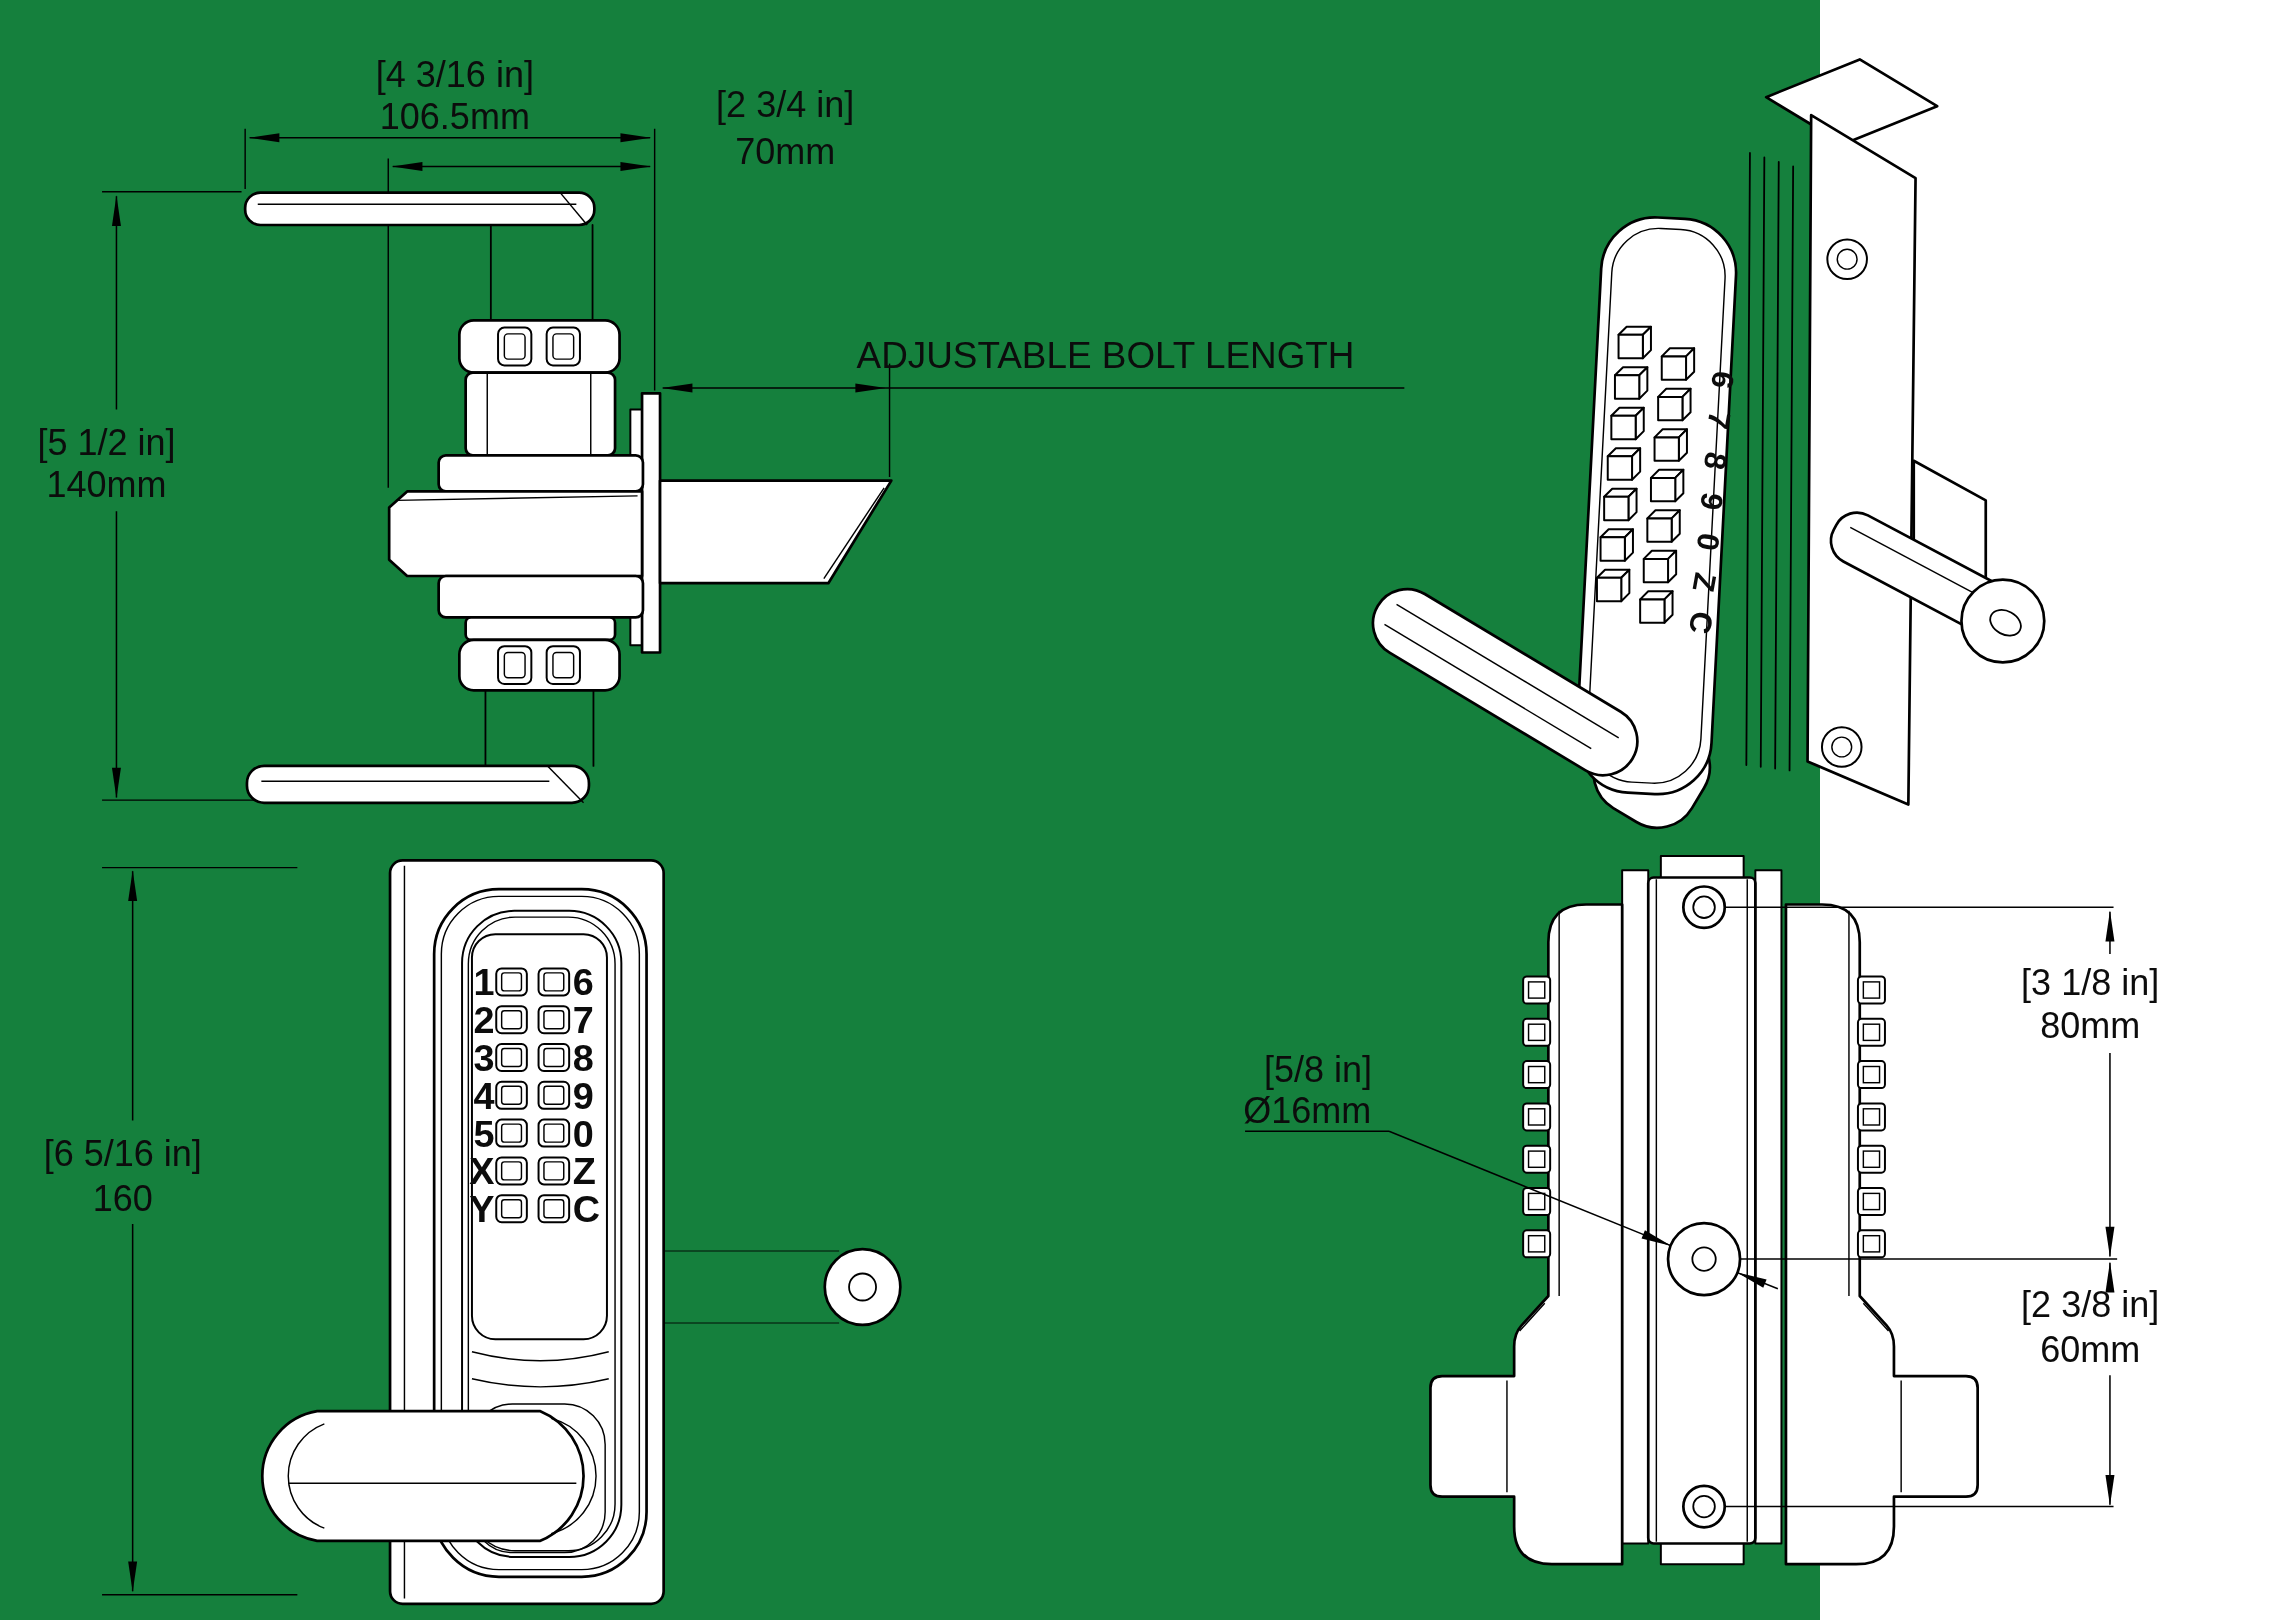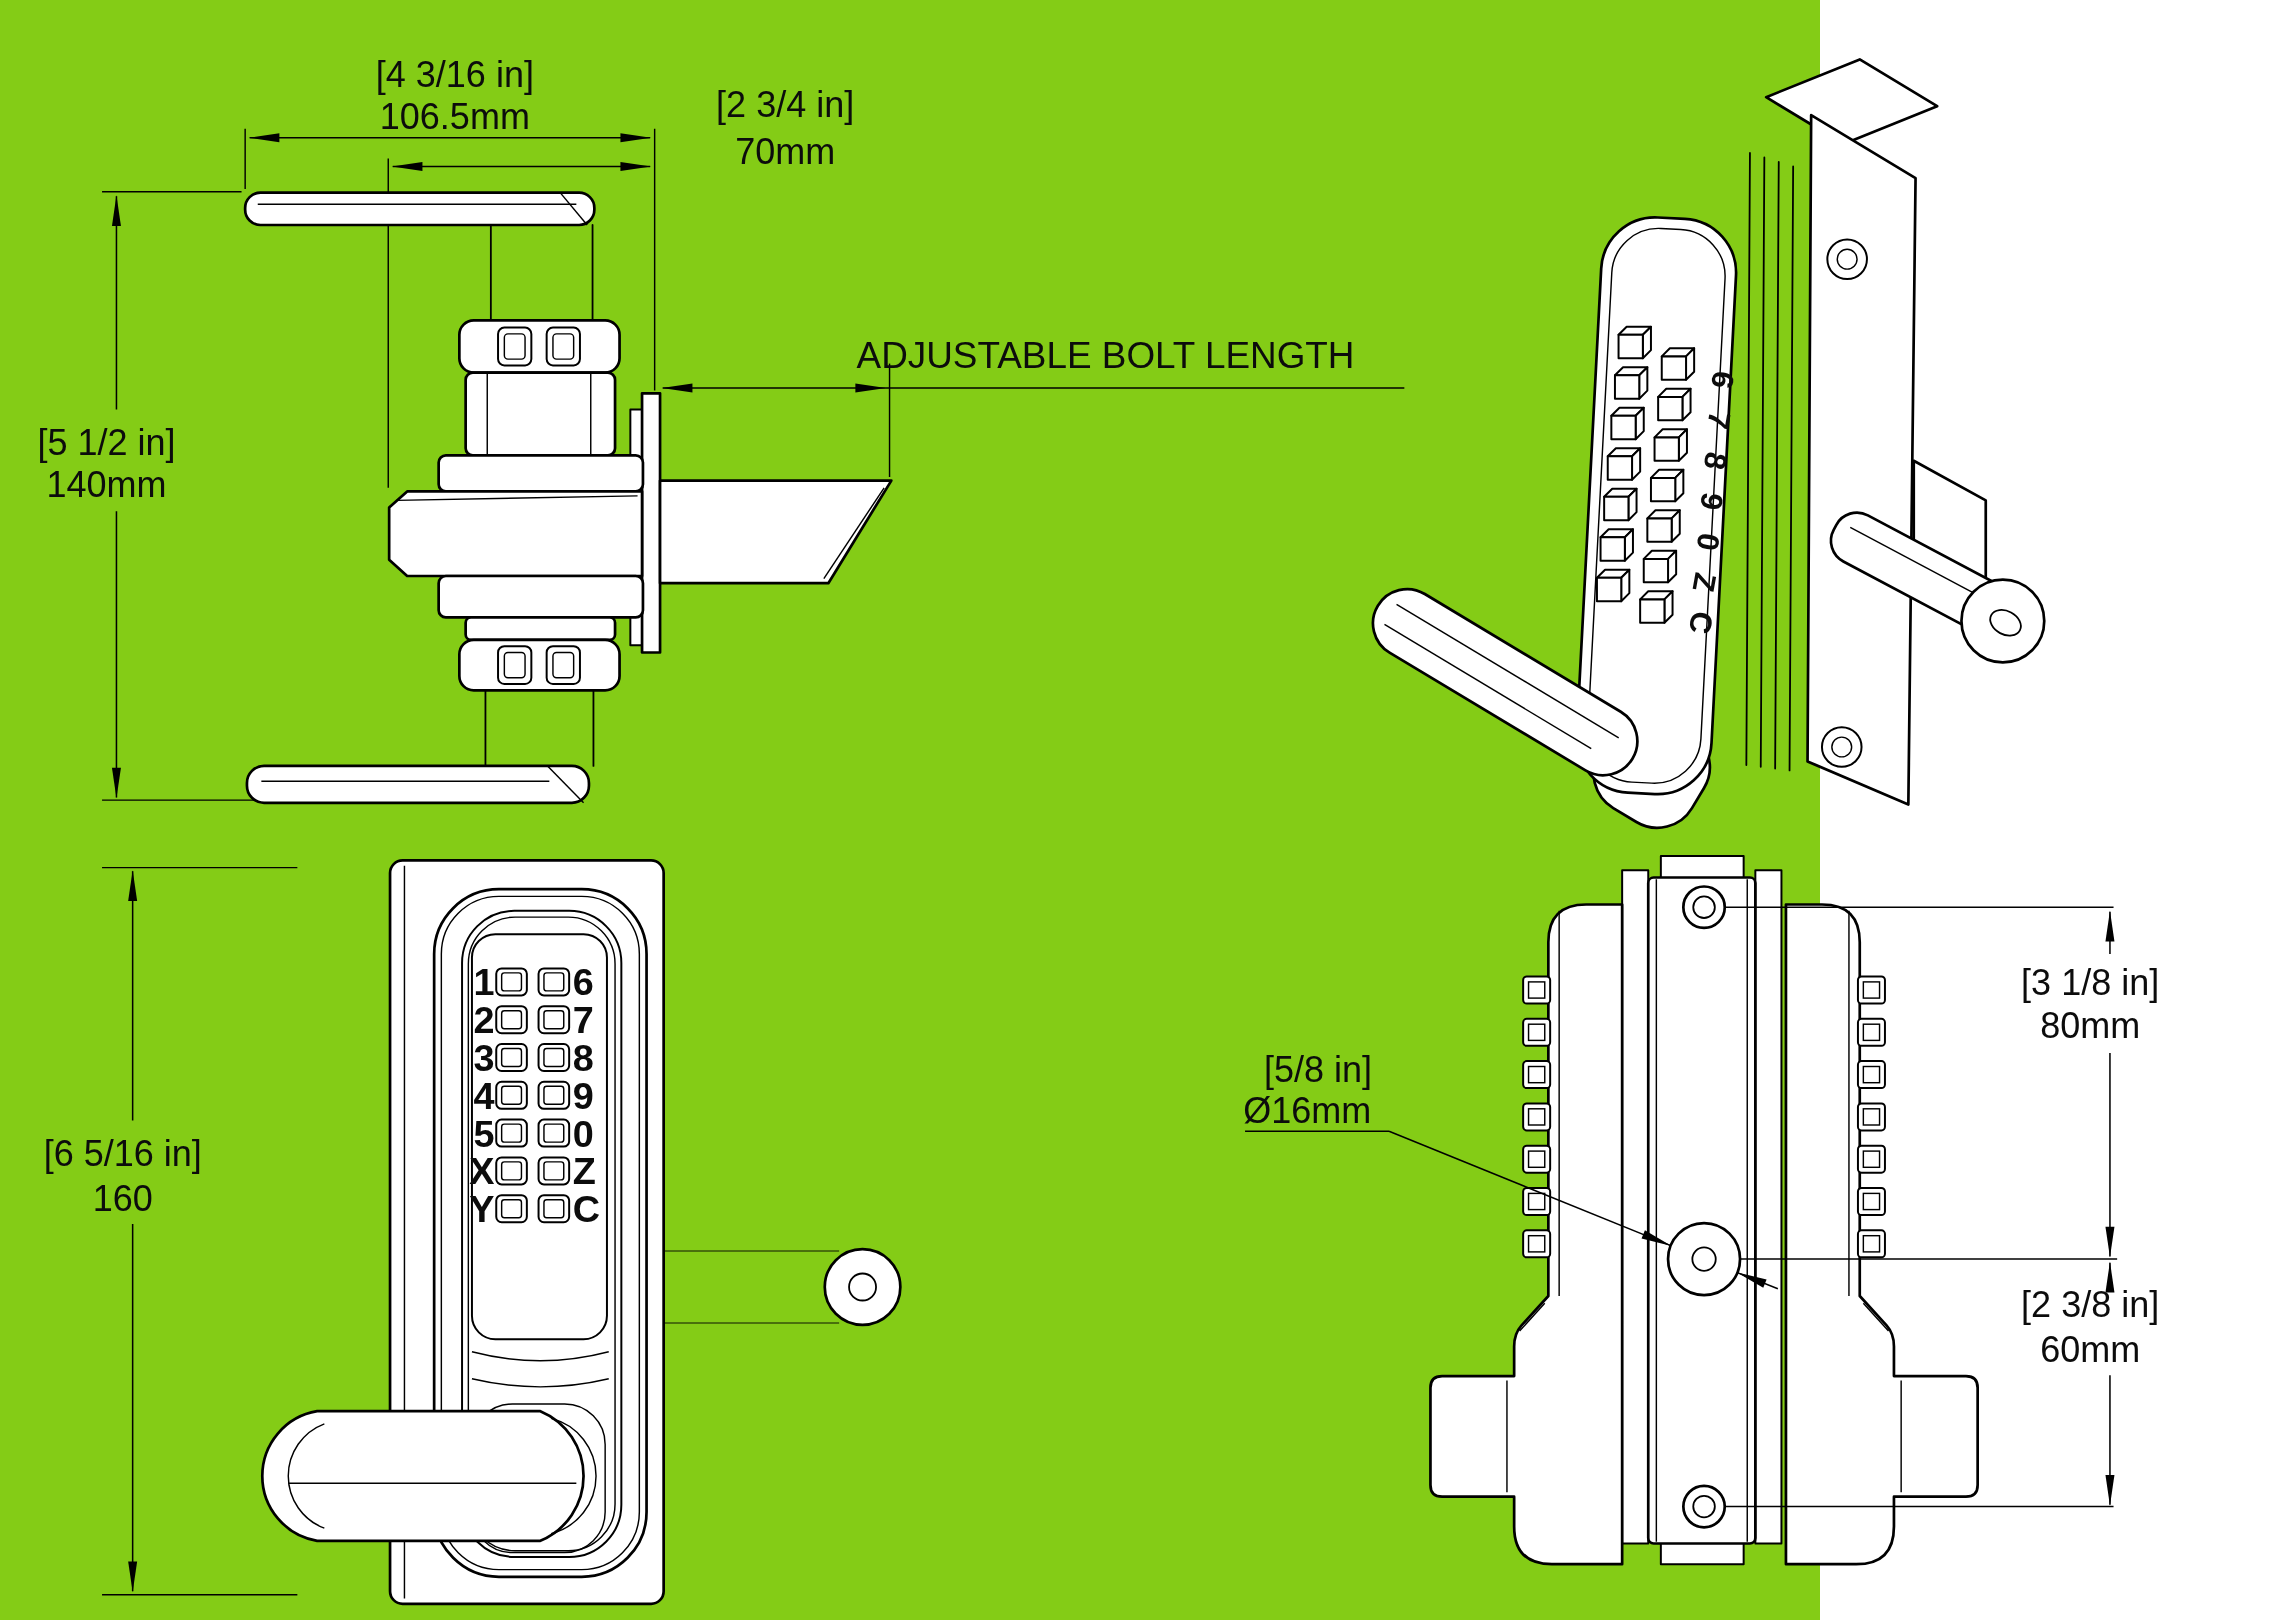--- a/index.html
+++ b/index.html
@@ -1,16 +1,16 @@
 <!DOCTYPE html>
 <html style="font-size:14.4px"><head>
 <meta charset="utf-8">
 <style>
   html,body{margin:0;padding:0;background:#ffffff;}
-  .stage{width:1820px;height:1620px;position:relative;background:#84cc16;}
+  .stage{width:1820px;height:1620px;position:relative;background:#15803d;}
   svg{display:block;}
   
   .s  {fill:#ffffff;stroke:#000000;stroke-width:3;stroke-linejoin:round;}
   .s2 {stroke-width:2.2;}
   .ln {fill:none;stroke:#000000;stroke-width:2;stroke-linejoin:round;stroke-linecap:round;}
   .thin{fill:none;stroke:#000000;stroke-width:1.6;}
   .dim {fill:none;stroke:#000000;stroke-width:1.7;}
   text{fill:#0c0c0c;font-family:"Liberation Sans","DejaVu Sans",sans-serif;}
   .dt {font-size:40px;text-anchor:middle;}
   .note{font-size:41px;text-anchor:middle;}

